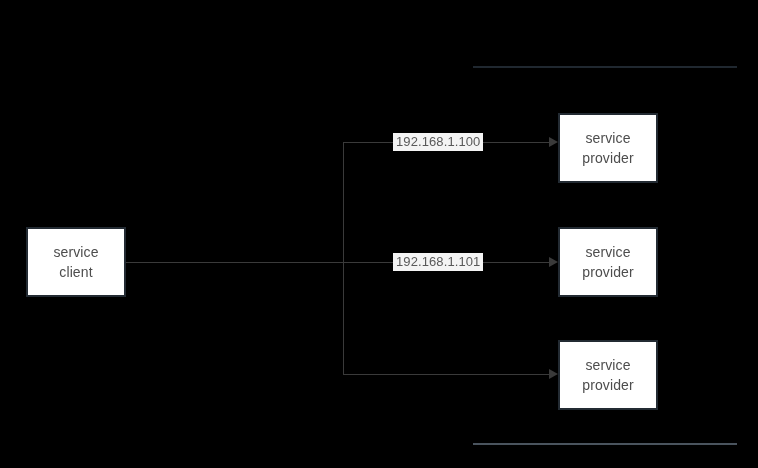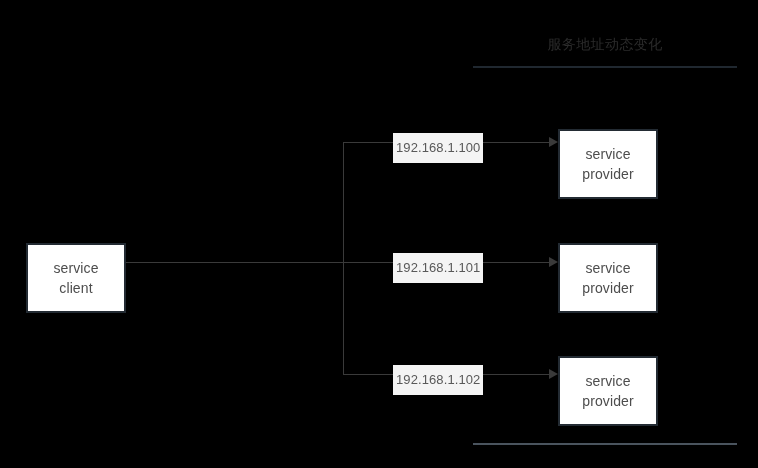--- a/index.html
+++ b/index.html
@@ -26,21 +26,20 @@
     box-sizing: border-box;
     display: flex;
     align-items: center;
     justify-content: center;
     text-align: center;
     color: #4d4d4d;
     font-size: 14px;
     line-height: 1.45;
     white-space: pre-line;
     letter-spacing: .1px;
-    margin-top: 16px;
   }
   .node-client  { left: 26px;  top: 227px; }
   .node-p1      { left: 558px; top: 113px; }
   .node-p2      { left: 558px; top: 227px; }
   .node-p3      { left: 558px; top: 340px; }
 
   
   .line {
     position: absolute;
     background: #3a3a3a;
@@ -70,21 +69,21 @@
   .arrow-2 { left: 549px; top: 257px; }
   .arrow-3 { left: 549px; top: 369px; }
 
   
   .edge-label {
     position: absolute;
     background: #f4f4f4;
     color: #595959;
     font-size: 13px;
     line-height: 16px;
-    padding: 7px 3px;
+    padding: 1px 3px;
     white-space: nowrap;
     letter-spacing: .1px;
   }
   .label-1 { left: 393px; top: 133px; }
   .label-2 { left: 393px; top: 253px; text-align: right; }
   .label-3 { left: 393px; top: 365px; }
 
   
   .panel-title {
     position: absolute;
@@ -106,37 +105,35 @@
     background: #202830;
   }
   .divider-top    { top: 66px; }
   .divider-bottom { top: 443px; background: #4a545e; }
 </style>
 </head>
 <body>
 
 <div id="canvas">
 
-  <div class="panel-title">服务地址动态变化</div>
   <div class="divider divider-top"></div>
   <div class="divider divider-bottom"></div>
 
   <div class="line h-line trunk"></div>
   <div class="line v-line spine"></div>
   <div class="line h-line arm-1"></div>
   <div class="line h-line arm-2"></div>
   <div class="line h-line arm-3"></div>
 
   <div class="arrow arrow-1"></div>
   <div class="arrow arrow-2"></div>
   <div class="arrow arrow-3"></div>
 
   <div class="edge-label label-1">192.168.1.100</div>
   <div class="edge-label label-2">192.168.1.101</div>
-  <div class="edge-label label-3">192.168.1.102</div>
 
   <div class="node node-client">service
 client</div>
   <div class="node node-p1">service
 provider</div>
   <div class="node node-p2">service
 provider</div>
   <div class="node node-p3">service
 provider</div>
 

